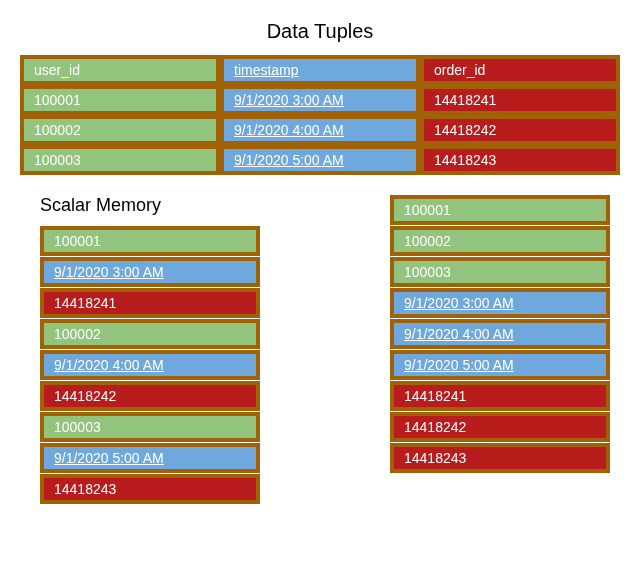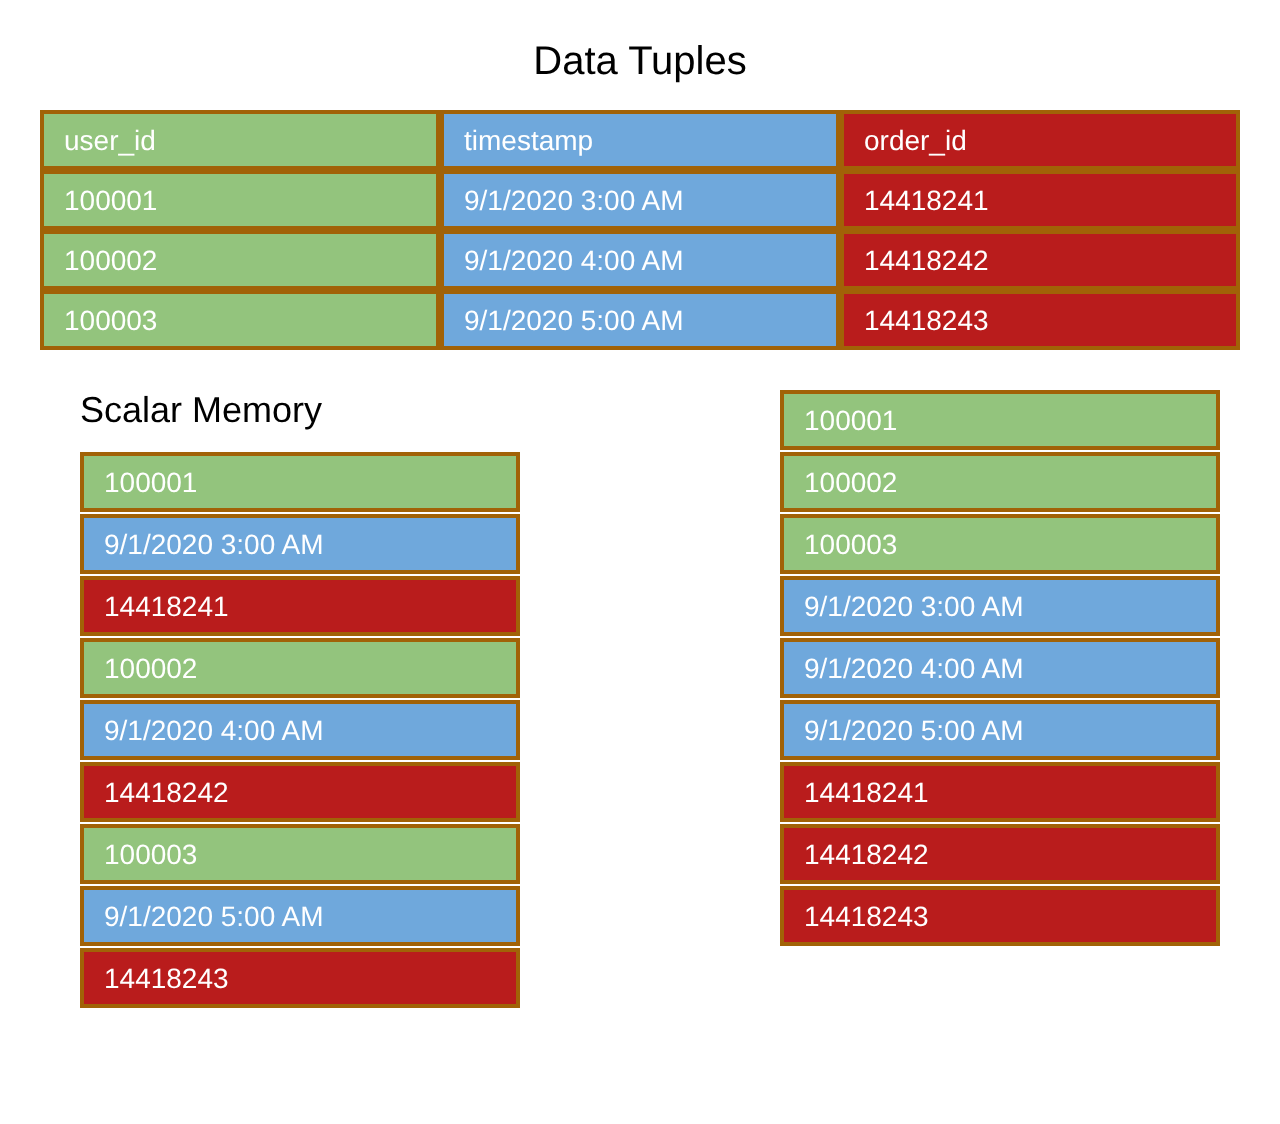--- a/index.html
+++ b/index.html
@@ -21,30 +21,30 @@
     width: 600px;
     margin: 0 auto 20px auto;
   }
   .tuples-col {
     flex: 1;
     display: flex;
     flex-direction: column;
   }
   .cell {
     padding: 6px 10px;
-    border: 2px solid #a16207;
+    border: 4px solid #a16207;
     color: #fff;
     font-size: 14px;
     margin: 0;
     height: 30px;
     display: flex;
     align-items: center;
   }
   .green { background: #93c47d; }
-  .blue  { background: #6fa8dc; }
+  .blue  { background: #6fa8dc; text-decoration: underline; }
   .red   { background: #b91c1c; }
   .lower {
     display: flex;
     justify-content: space-between;
     width: 600px;
     margin: 0 auto;
   }
   .mem-block {
     width: 220px;
   }

